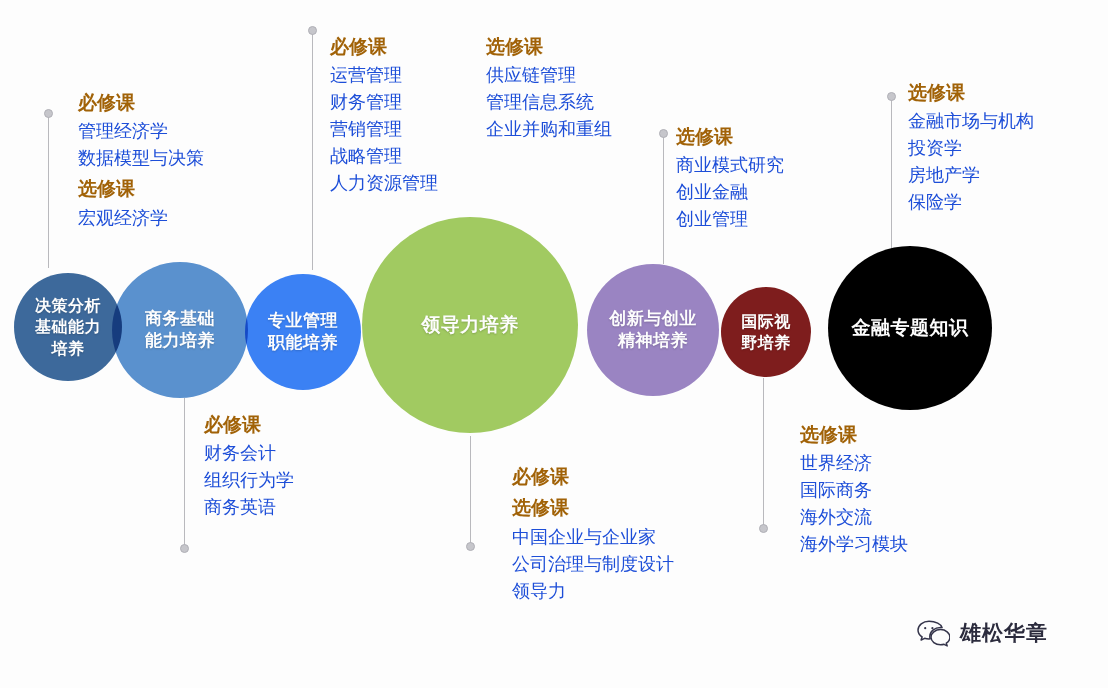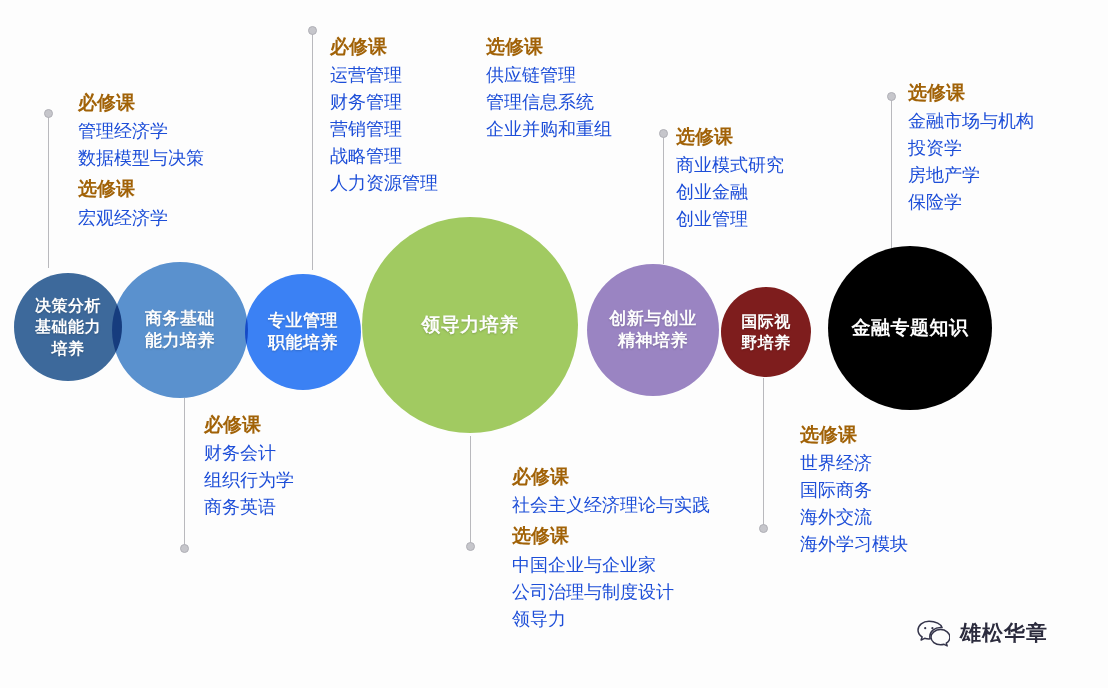--- a/index.html
+++ b/index.html
@@ -212,21 +212,20 @@
               <div class="item">商务英语</div>
             </div>
           </div>
         </div>
       </div>
       <div class="block" style="left: 512px; top: 462px;">
         <div class="cols">
           <div>
             <div class="group">
               <div class="cat">必修课</div>
-              <div class="item">社会主义经济理论与实践</div>
             </div>
             <div class="group">
               <div class="cat">选修课</div>
               <div class="item">中国企业与企业家</div>
               <div class="item">公司治理与制度设计</div>
               <div class="item">领导力</div>
             </div>
           </div>
         </div>
       </div>

